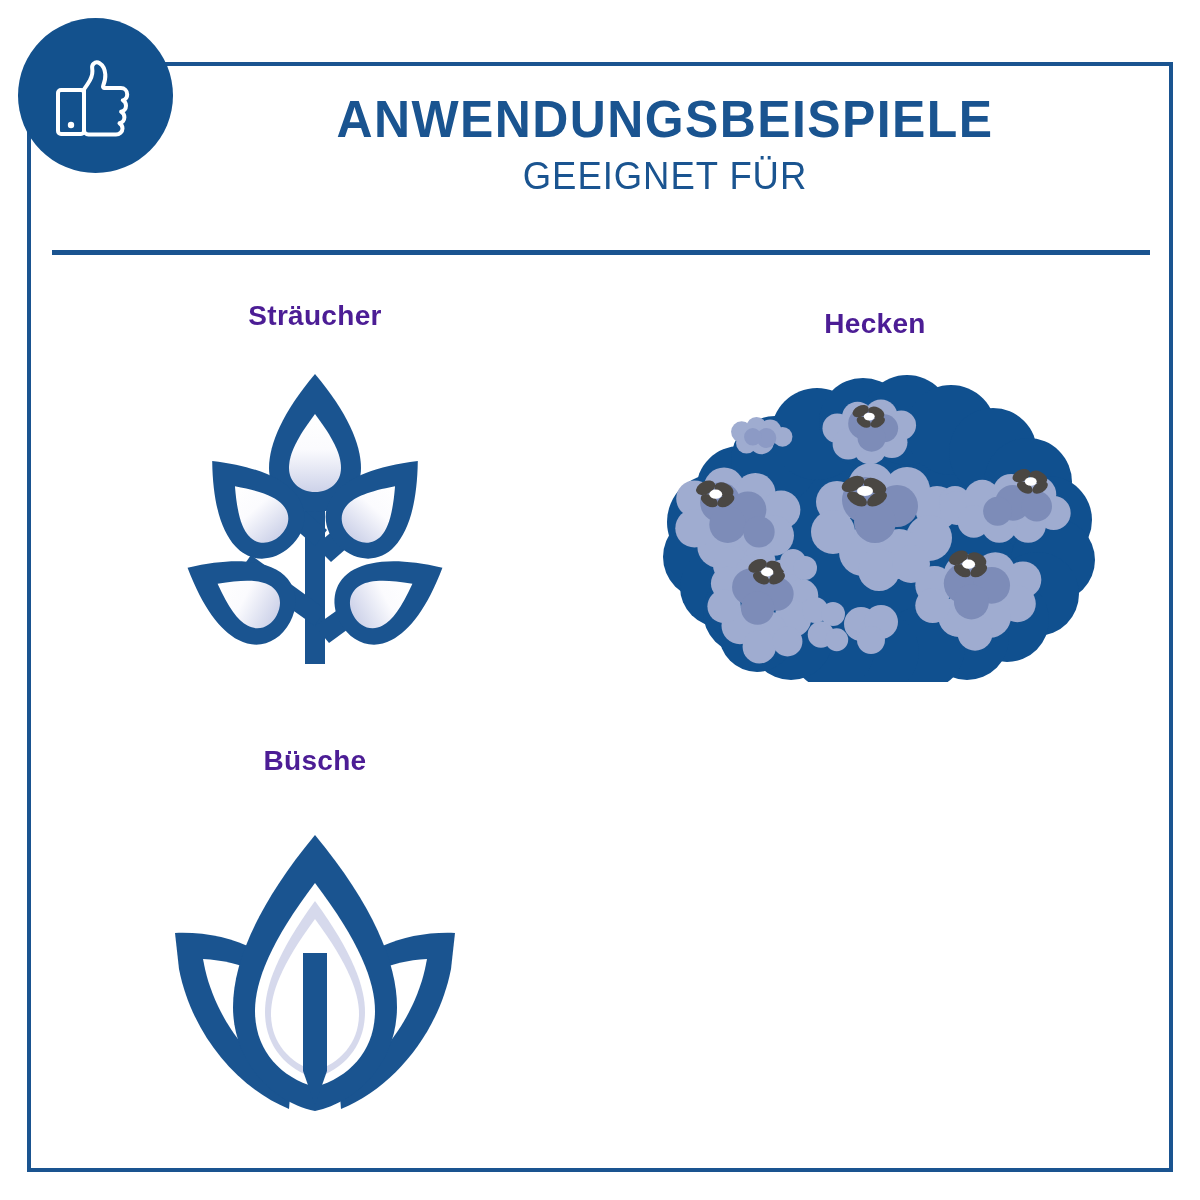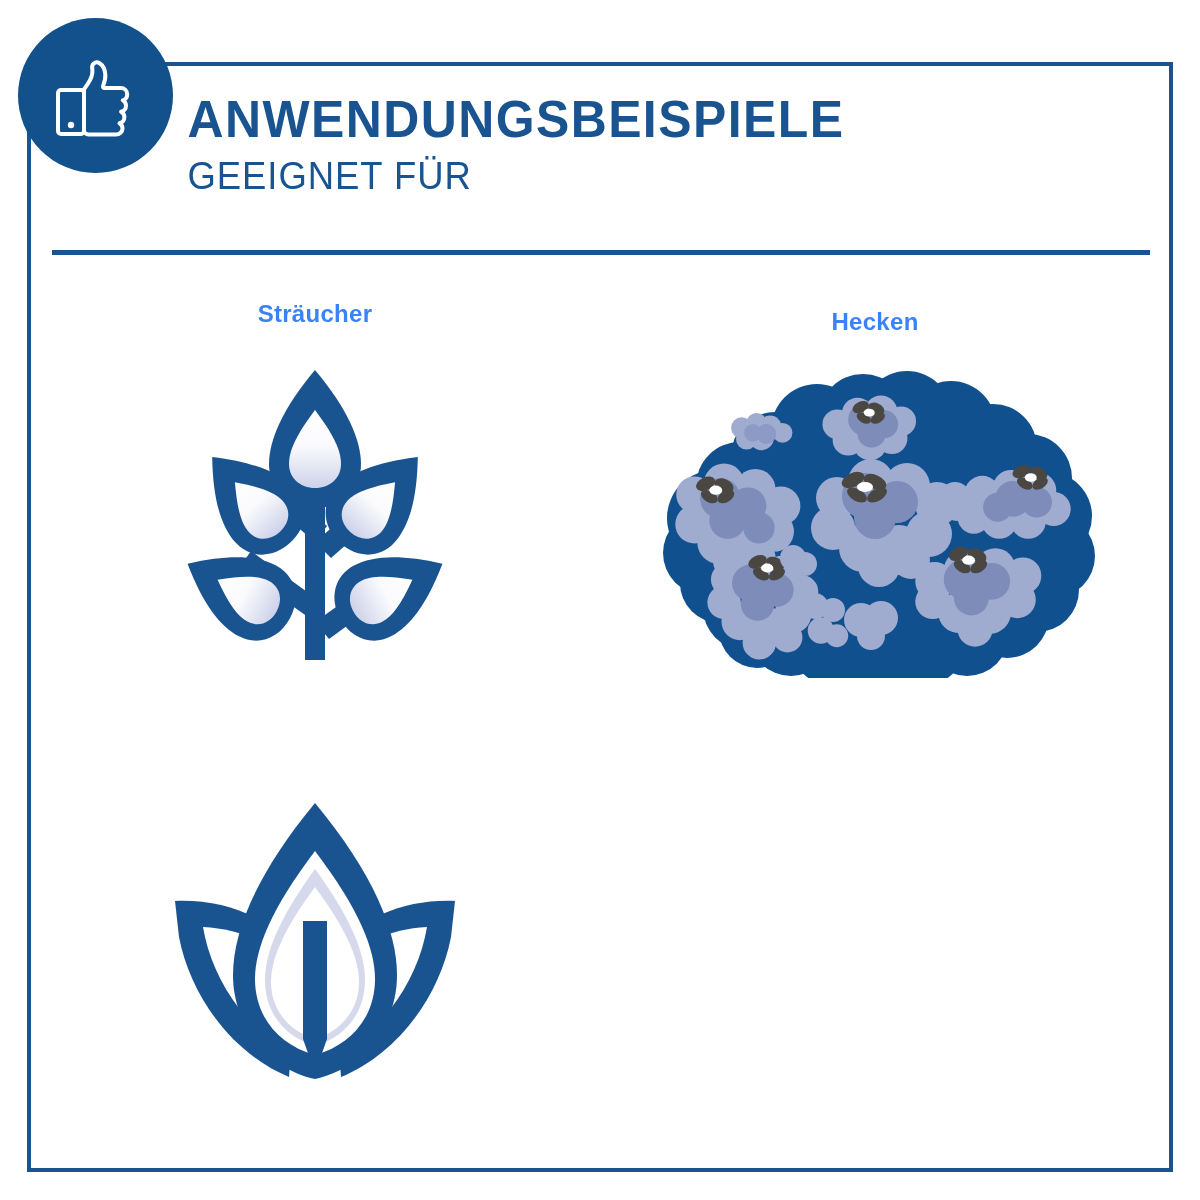--- a/index.html
+++ b/index.html
@@ -31,23 +31,23 @@
     border-radius:50%;
     background:#13518d;
     z-index:5;
     display:flex;align-items:center;justify-content:center;
   }
   .badge svg{display:block;}
 
   
   .header{
     position:absolute;
-    left:168px;top:92px;
+    left:180px;top:92px;
     width:970px;
-    text-align:left;
+    text-align:center;
   }
   .title-main{
     font-size:52px;
     font-weight:bold;
     letter-spacing:1.5px;
     color:#1a5490;
     line-height:1.05;
     white-space:nowrap;
     font-stretch:condensed;
     transform:scaleX(0.96);
@@ -67,23 +67,23 @@
   .divider{
     position:absolute;
     left:52px;top:250px;
     width:1098px;height:5px;
     background:#1a5490;
   }
 
   
   .cell{position:absolute;}
   .cell-label{
-    font-size:24px;
+    font-size:28px;
     font-weight:bold;
-    color:#3b82f6;
+    color:#4c1d95;
     text-align:center;
     letter-spacing:0.3px;
     white-space:nowrap;
   }
   .cell-art{
     margin-top:24px;
     display:flex;align-items:center;justify-content:center;
   }
 
   #cell-straeucher{left:108px;top:300px;width:414px;}
@@ -462,20 +462,21 @@
               <circle cx="170" cy="238" r="13"></circle>
               <circle cx="188" cy="242" r="12"></circle>
             </g>
           </g>
         </svg>
       </span>
     </div>
   </div>
 
   <div class="cell" id="cell-buesche">
+    <div class="cell-label">Büsche</div>
     <div class="cell-art">
       <span>
         <svg width="316" height="310" viewBox="0 0 316 310" aria-hidden="true">
 
           <path d="M158 40
                    C214 106 236 158 236 198
                    C236 248 202 288 158 296
                    C114 288 80 248 80 198
                    C80 158 102 106 158 40 Z" fill="#d6d9ec"></path>
 

